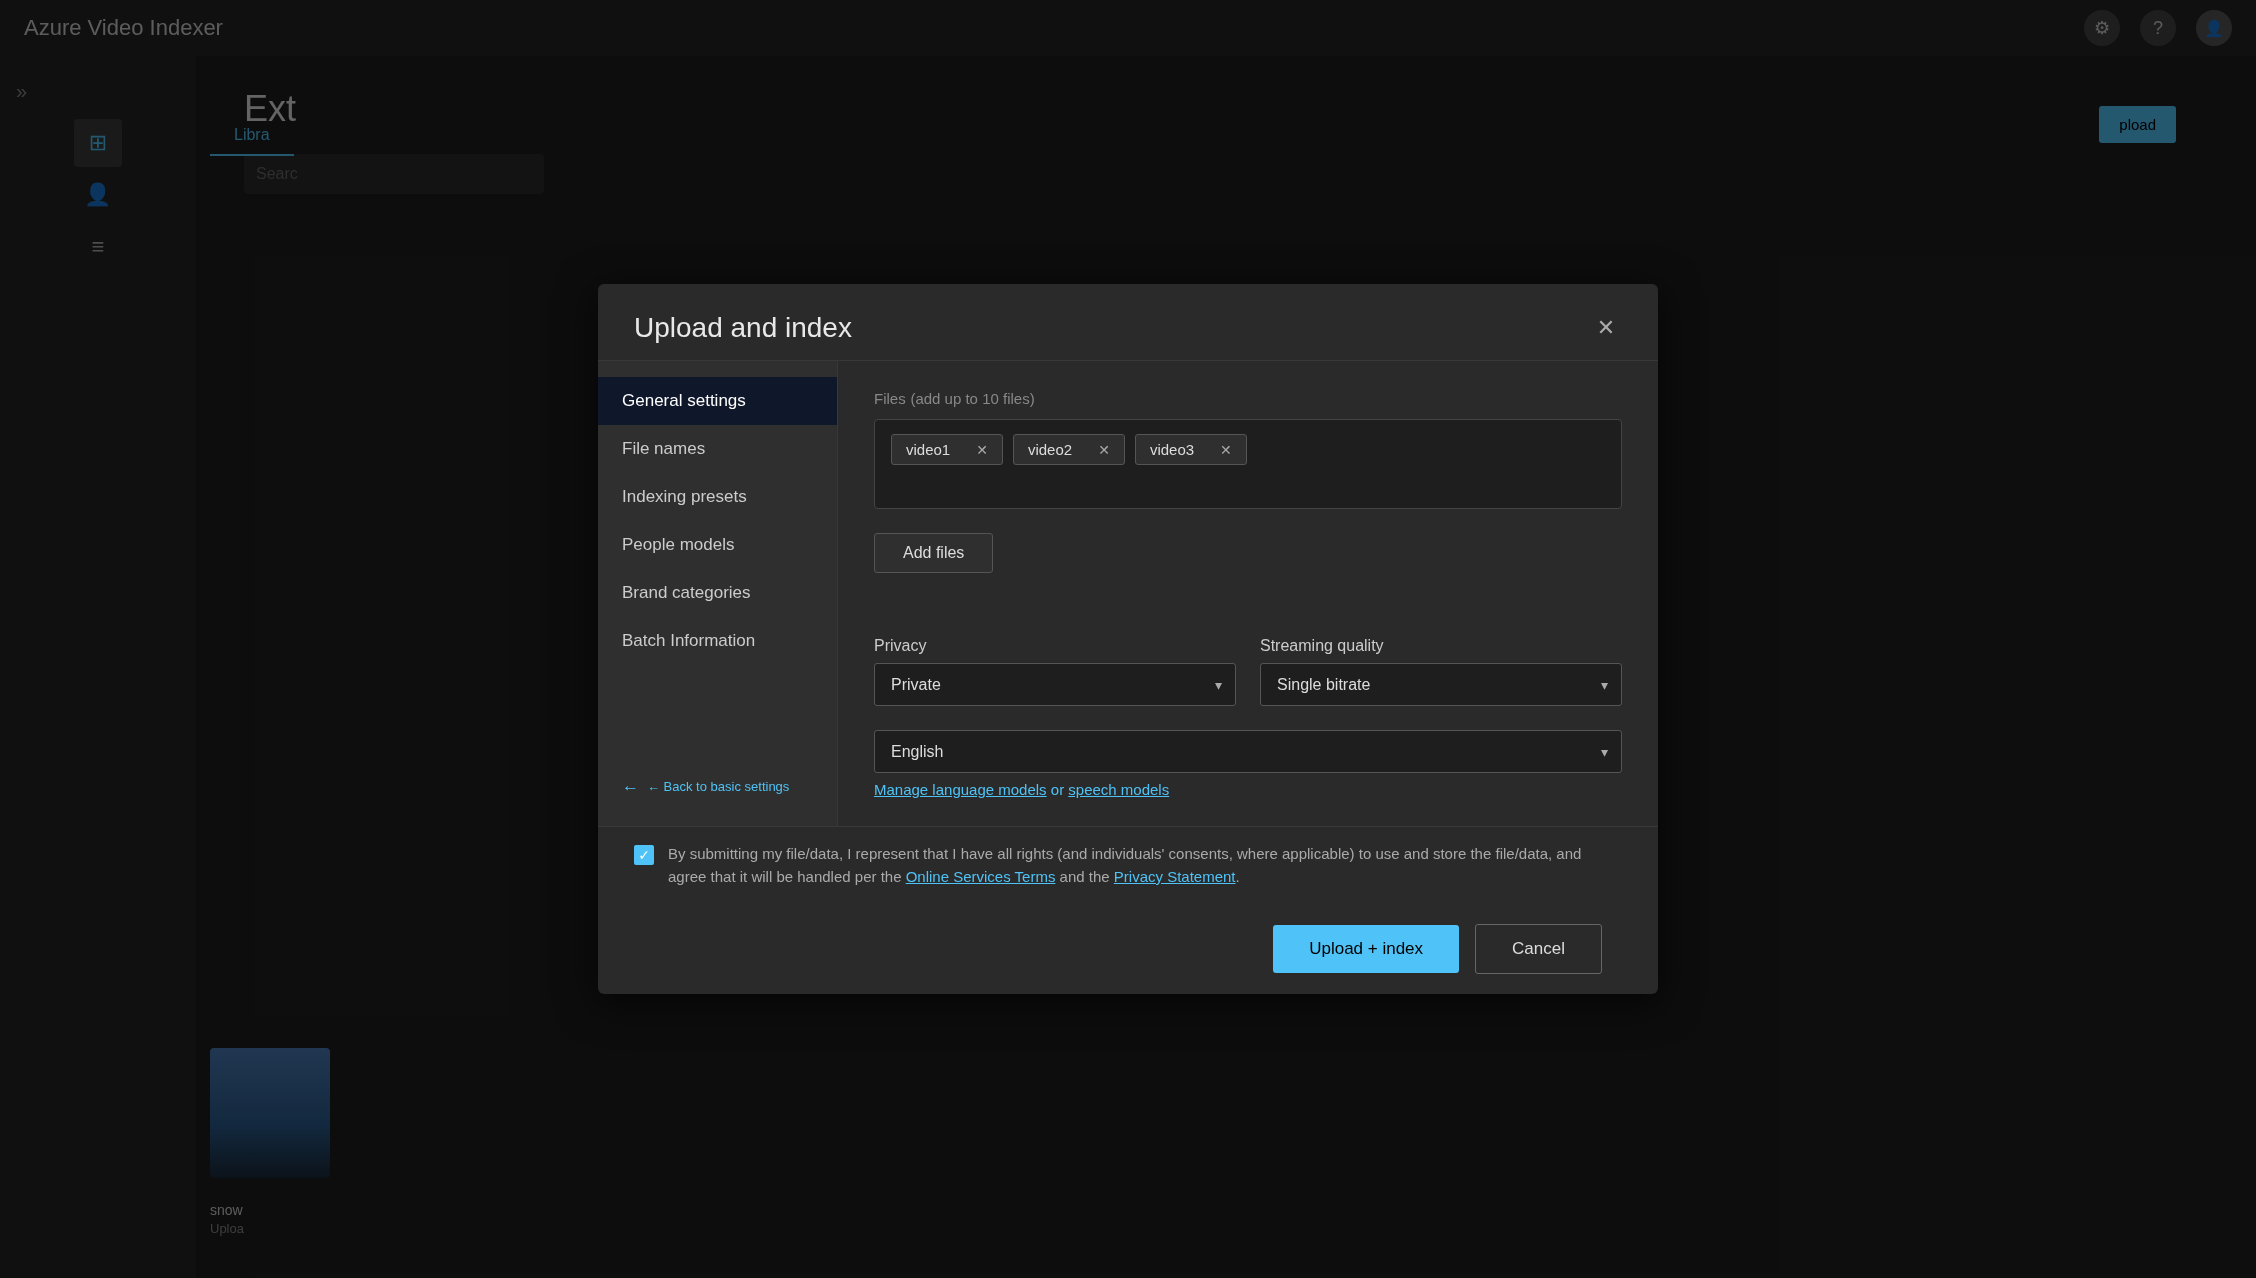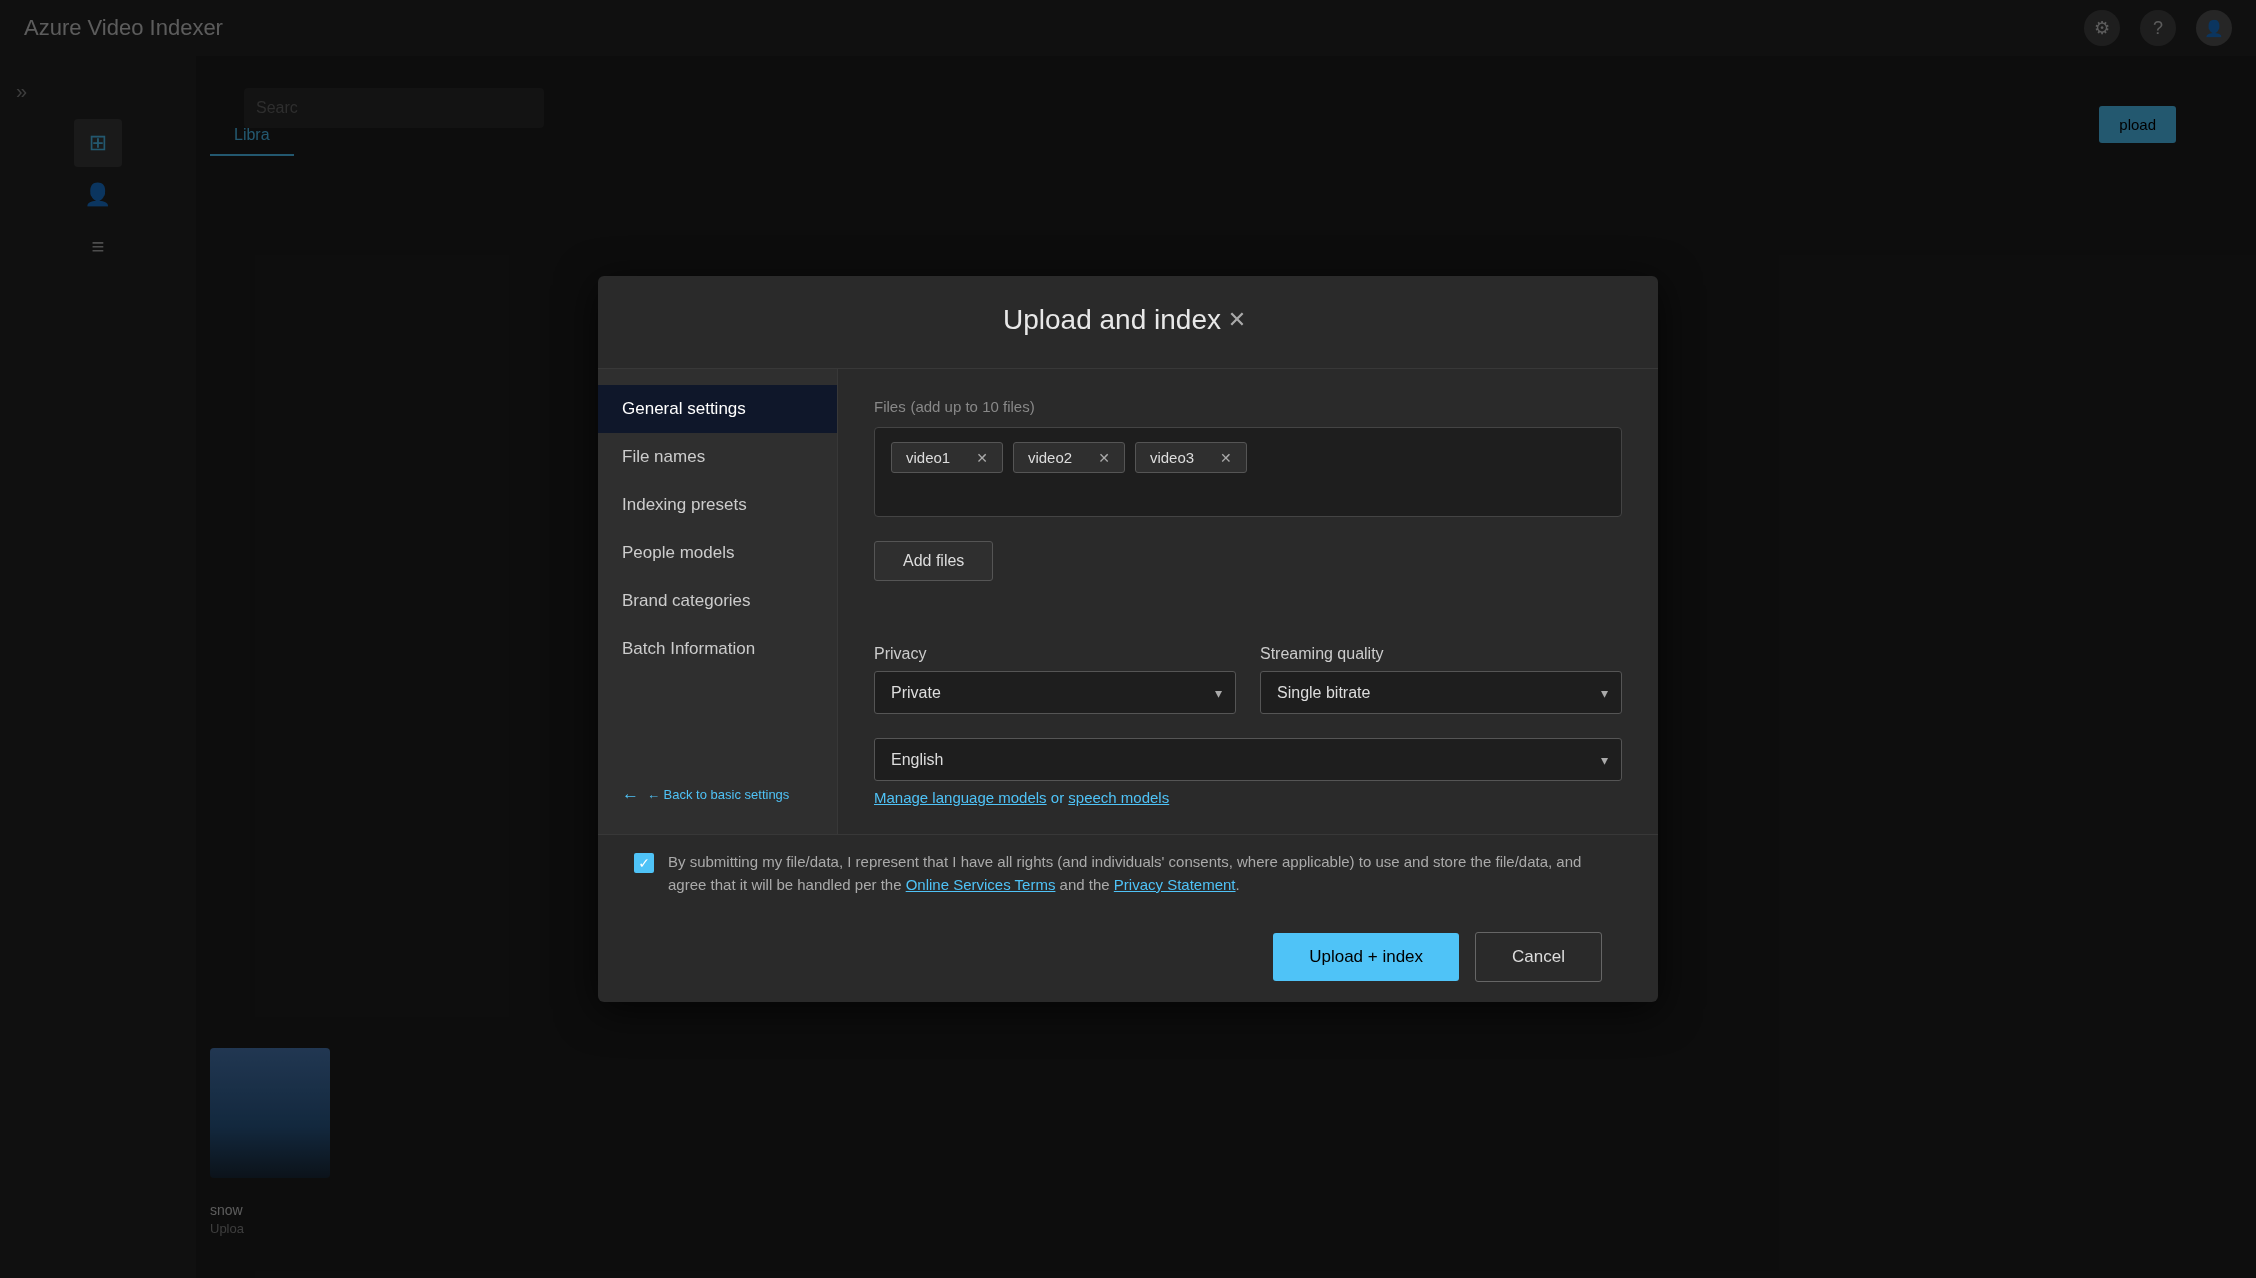--- a/index.html
+++ b/index.html
@@ -147,24 +147,24 @@
       width: 1060px;
       background: #2a2a2a;
       border-radius: 6px;
       z-index: 20;
       display: flex;
       flex-direction: column;
       box-shadow: 0 8px 40px rgba(0,0,0,0.7);
     }
 
     .modal-header {
-      padding: 28px 36px 32px 36px;
-      display: flex;
-      align-items: center;
-      justify-content: center;
+      padding: 28px 36px 16px 36px;
+      display: flex;
+      align-items: center;
+      justify-content: space-between;
       border-bottom: 1px solid #383838;
     }
 
     .modal-title {
       font-size: 28px;
       font-weight: 400;
       color: #e8e8e8;
     }
 
     .modal-close {
@@ -484,20 +484,21 @@
 <div class="sidebar">
   <div class="sidebar-toggle">»</div>
   <div class="sidebar-nav">
     <div class="sidebar-item active">⊞</div>
     <div class="sidebar-item">👤</div>
     <div class="sidebar-item">≡</div>
   </div>
 </div>
 
 <div class="main-content">
+  <div class="page-heading">Ext</div>
   <div class="search-bar-bg">
     <span>Searc</span>
   </div>
 </div>
 
 <div class="tab-bar-bg">
   <div class="tab-bg active-tab">Libra</div>
 </div>
 
 <div class="bg-upload-btn">pload</div>

